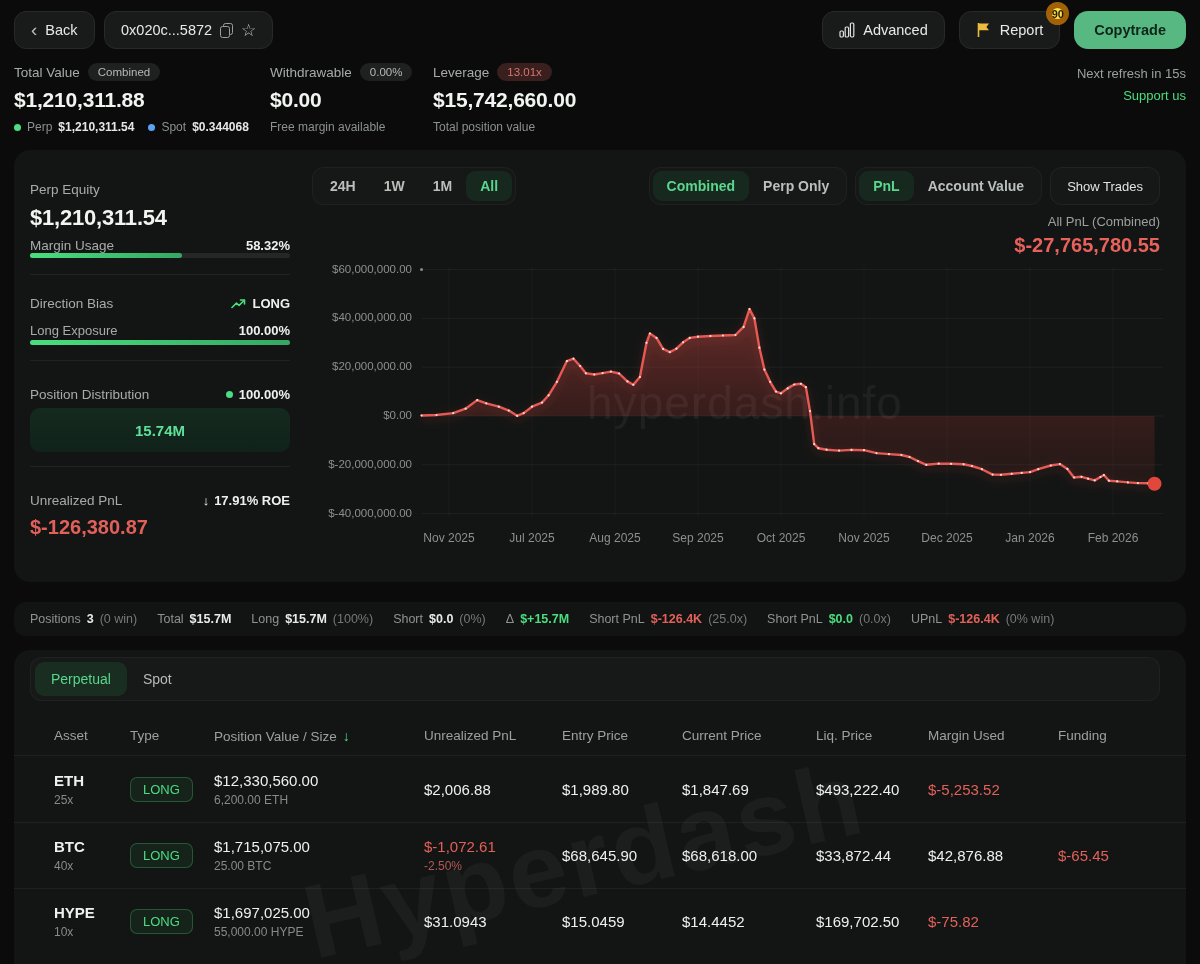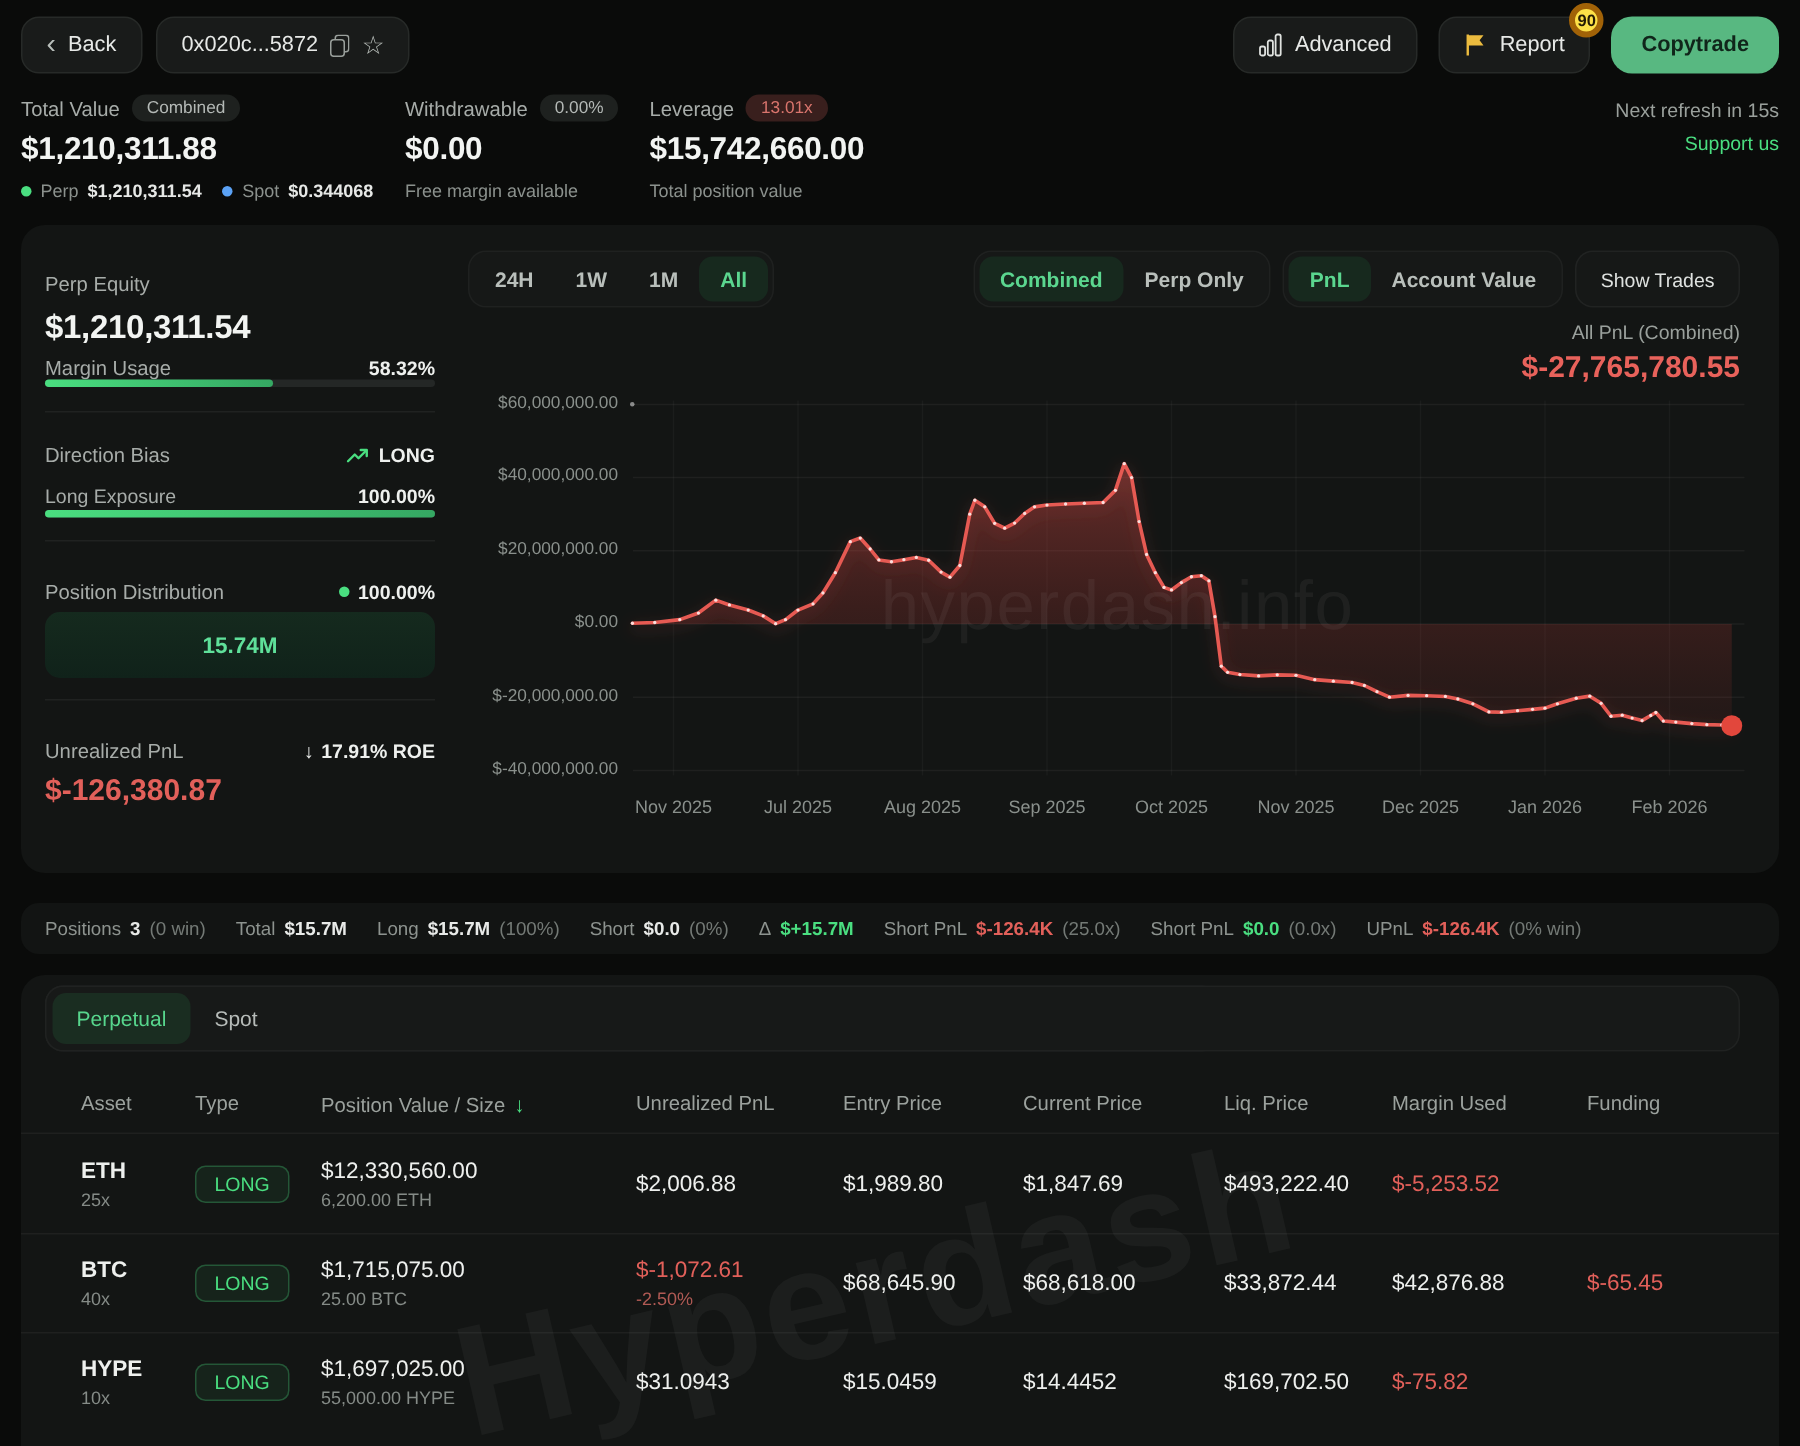--- a/index.html
+++ b/index.html
@@ -13,21 +13,21 @@
          background:#191b1a; border:1px solid #272a28; border-radius:12px; color:#e7e9e7;
          font-size:14.5px; cursor:pointer; }
   .btn .chev { font-size:19px; color:#b9bfbb; line-height:1; margin-top:-2px; }
   .addr { position:absolute; left:90px; top:0; }
   .addr .ic { color:#9aa09c; display:inline-flex; }
   .addr .star { font-size:17px; color:#b9bfbb; }
   .topbar-right { position:absolute; right:0; top:0; display:flex; gap:14px; }
   .report-wrap { position:relative; }
   .badge90 { position:absolute; top:-9px; right:-9px; width:23px; height:23px; border-radius:50%;
              background:#fde047; color:#231a04; font-size:11px; font-weight:bold;
-             display:flex; align-items:center; justify-content:center; border:4px solid #a16207;text-align:right; }
+             display:flex; align-items:center; justify-content:center; border:6px solid #a16207;text-align:right; }
   .copytrade { background:#58b881; border:none; color:#10251a; font-weight:bold; border-radius:14px; padding:0 20px; }
 
   
   .stats { position:absolute; left:14px; top:62px; right:14px; height:72px; }
   .stat-col { position:absolute; top:0; }
   .stat-label-row { display:flex; align-items:center; gap:8px; height:20px; font-size:13.5px; color:#a7aca9; }
   .mini-badge { background:#1e211f; border-radius:999px; padding:3px 10px; font-size:11.5px; color:#b4b9b6; }
   .mini-badge.red { background:#391f1d; color:#d9756d; }
   .stat-value { margin-top:6px; font-size:21px; font-weight:bold; letter-spacing:-0.2px; color:#f2f4f2; }
   .stat-sub { margin-top:8px; font-size:12px; color:#8b918d; display:flex; align-items:center; gap:6px; }

